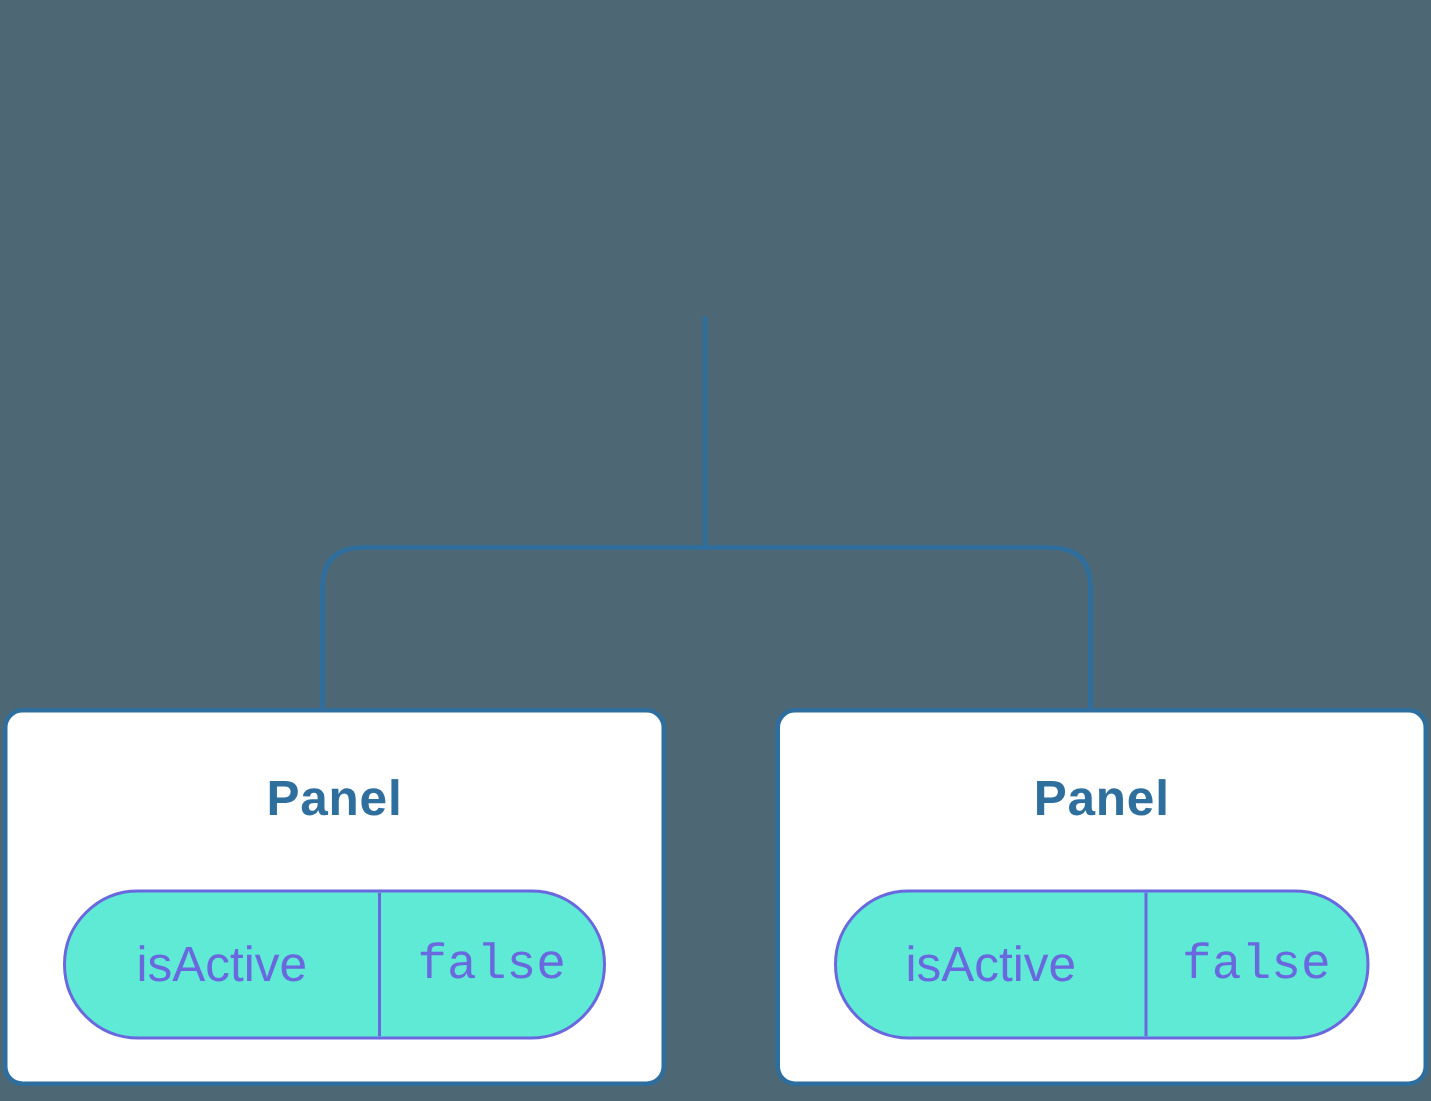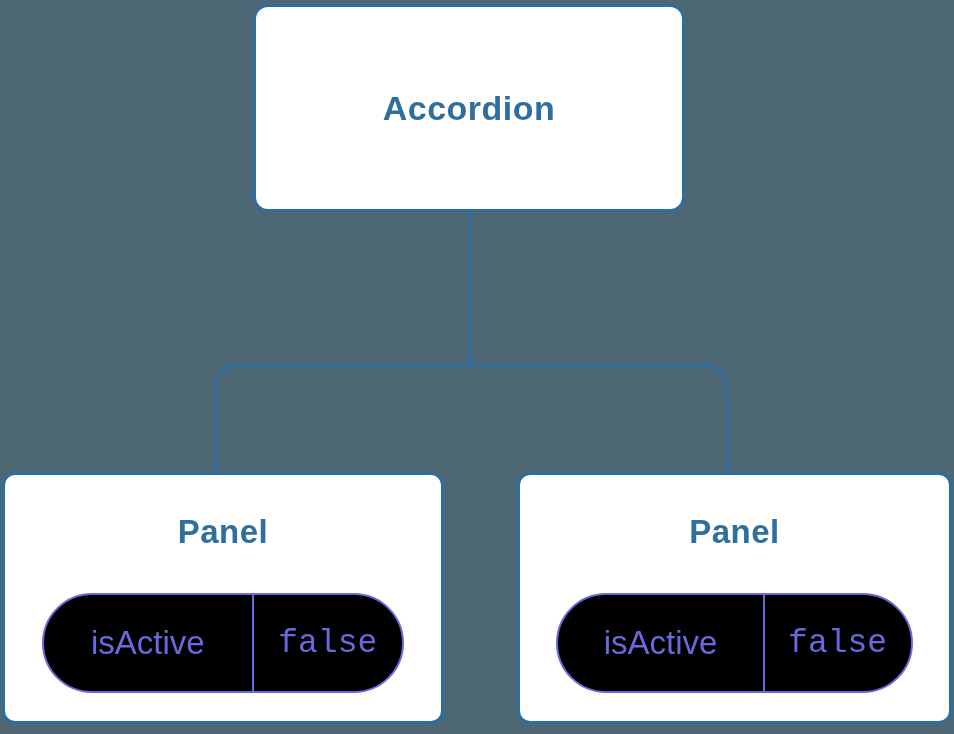--- a/index.html
+++ b/index.html
@@ -54,21 +54,21 @@
     text-align: right;
   }
   .state-pill {
     width: 83%;
     height: 100px;
     border: 2.5px solid #6a68de;
     border-radius: 54px;
     box-sizing: border-box;
     display: flex;
     overflow: hidden;
-    background: #000000;
+    background: #5eead4;
     margin-top: 16px;
   }
   .state-cell {
     display: flex;
     align-items: center;
     justify-content: center;
     font-size: 33px;
     color: #6a68de;
   }
   .state-name-cell {
@@ -80,23 +80,20 @@
 </head>
 <body>
 
 <div class="canvas">
 
   <svg class="connector-svg" viewBox="0 0 954 734" xmlns="http://www.w3.org/2000/svg" aria-hidden="true">
     <path d="M470 211 L470 365" fill="none" stroke="#2e6e9e" stroke-width="3"></path>
     <path d="M215 473 L215 392 Q215 365 242 365 L700 365 Q727 365 727 392 L727 473" fill="none" stroke="#2e6e9e" stroke-width="3"></path>
   </svg>
 
-  <div class="node root-node">
-    <span class="node-title">Accordion</span>
-  </div>
 
   <div class="node panel-node panel-left">
     <span class="panel-title">Panel</span>
     <div class="state-pill">
       <div class="state-cell state-name-cell">isActive</div>
       <div class="state-cell state-value-cell">false</div>
     </div>
   </div>
 
   <div class="node panel-node panel-right">

